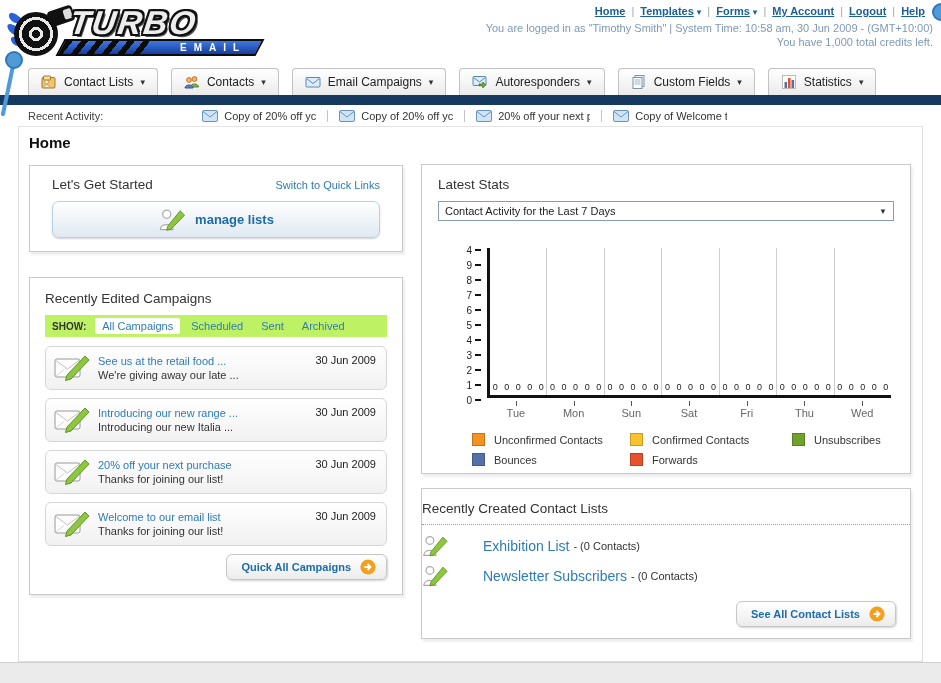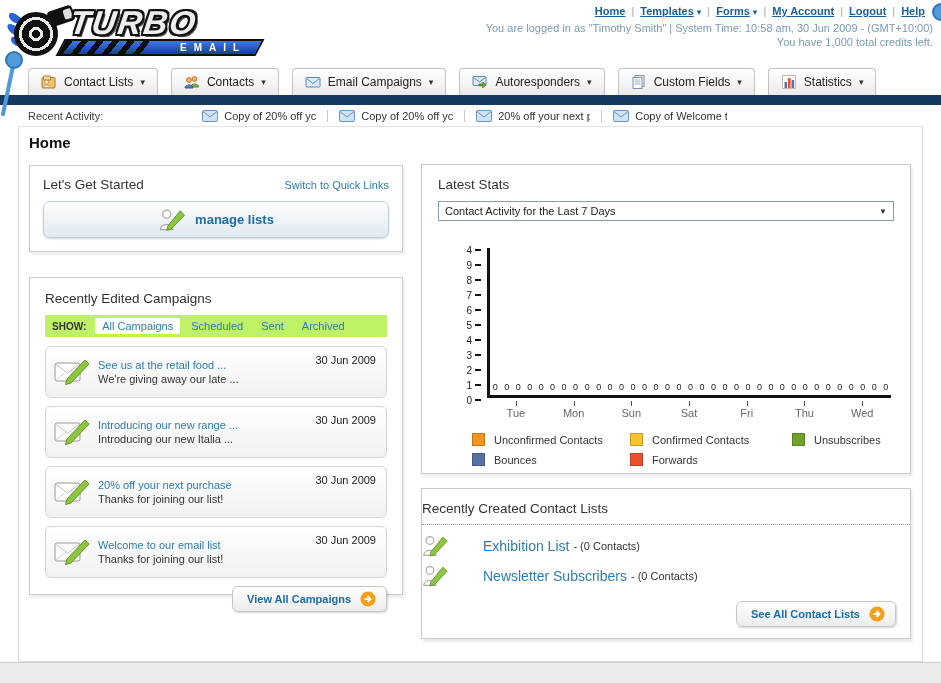--- a/index.html
+++ b/index.html
@@ -66,38 +66,38 @@
   
   .content{ position:absolute; left:18px; right:18px; top:126px; bottom:21px; background:#fff;
     border:1px solid #ddd; border-top:1px solid #e4e4e4; }
   .home-title{ position:absolute; left:10px; top:7px; font-size:15px; font-weight:bold; color:#111; }
 
   .panel{ position:absolute; background:#fff; border:1px solid #c9c9c9;
     box-shadow:2px 3px 2px rgba(0,0,0,.07); }
   .panel-title{ font-size:13.5px; color:#333; }
 
   
-  .p-start{ left:10px; top:38px; width:374px; height:87px; padding:11px 13px; }
+  .p-start{ left:10px; top:38px; width:374px; height:87px; padding:11px 22px; }
   .p-start .trow{ display:flex; justify-content:space-between; align-items:center; }
   .switch-link{ font-size:11px; color:#2e7cb4; cursor:pointer; }
   .start-btns{ display:flex; gap:13px; margin-top:9px; }
   .big-btn{ flex:1; height:37px; display:flex; align-items:center; justify-content:center; gap:9px;
     border:1px solid #bdd0de; border-radius:7px; background:linear-gradient(#ffffff,#dfe9f1);
     box-shadow:0 1px 2px rgba(0,0,0,.18); font-size:13px; font-weight:bold; color:#1b6ca8; cursor:pointer; }
   .big-btn .bicon{ width:28px; height:26px; display:inline-flex; }
 
   
   .p-camp{ left:10px; top:150px; width:374px; height:318px; padding:13px 15px; }
   .show-bar{ margin-top:9px; height:22px; background:#bef264; display:flex; align-items:center;
     padding:0 7px; }
   .show-bar .slabel{ font-size:10px; font-weight:bold; color:#333; margin-right:9px; }
   .filter{ font-size:11px; color:#2e7cb4; margin-right:4px; padding:2px 7px; cursor:pointer; }
   .filter.active{ background:#fff; border-radius:2px; }
   .camp-rows{ margin-top:9px; }
-  .camp-row{ height:52px; margin-bottom:8px; border:1px solid #d6d6d6; border-radius:6px;
+  .camp-row{ height:44px; margin-bottom:8px; border:1px solid #d6d6d6; border-radius:6px;
     background:linear-gradient(#ffffff,#f1f1f1); display:flex; align-items:center;
     padding:0 10px 0 8px; cursor:pointer; }
   .camp-row .ricon{ width:36px; height:30px; margin-right:8px; flex:none; display:inline-flex; }
   .camp-row .rtxt{ flex:1; overflow:hidden; }
   .camp-row .rtitle{ font-size:11px; color:#2e7cb4; }
   .camp-row .rsub{ font-size:11px; color:#333; margin-top:2px; }
   .camp-row .rdate{ font-size:11px; color:#222; align-self:flex-start; margin-top:7px; margin-left:8px; white-space:nowrap; }
   .view-row{ display:flex; justify-content:flex-end; margin-top:4px; }
 
   .pill-btn{ height:26px; display:inline-flex; align-items:center; padding:0 10px 0 14px; gap:9px;
@@ -109,21 +109,21 @@
   .p-stats{ left:402px; top:37px; width:490px; height:310px; padding:12px 16px; }
   .fake-select{ margin-top:9px; height:20px; border:1px solid #8a9cb0; background:#fff;
     display:flex; align-items:center; justify-content:space-between; padding:0 6px;
     font-size:11px; color:#222; cursor:pointer; }
   .fake-select .caret{ font-size:8px; color:#333; }
   .chart-wrap{ position:relative; margin-top:27px; height:172px; }
   .ylabels{ position:absolute; left:0; top:0; width:46px; height:153px; }
   .ylabels .yl{ position:absolute; right:12px; font-size:10px; color:#222; transform:translateY(-50%); }
   .ylabels .ytick{ position:absolute; right:3px; width:6px; height:2px; background:#111; transform:translateY(-50%); }
   .plot{ position:absolute; left:49px; top:0; width:404px; height:150px;
-    border-left:3px solid #111; border-bottom:3px solid #111; display:flex;align-items:flex-end; }
+    border-left:3px solid #111; border-bottom:3px solid #111; display:flex; }
   .pgroup{ flex:1; position:relative; border-right:1px solid #ccc; }
   .pgroup:last-child{ border-right:none; }
   .pgroup .zeros{ position:absolute; bottom:3px; left:0; right:0; text-align:center;
     font-size:9px; color:#222; word-spacing:4px; }
   .xlabels{ position:absolute; left:49px; top:153px; width:404px; display:flex; }
   .xl{ flex:1; text-align:center; font-size:11px; color:#666; position:relative; padding-top:6px; }
   .xl::before{ content:""; position:absolute; top:0; left:50%; width:1px; height:5px; background:#555; }
   .legend{ margin-top:13px; margin-left:34px; display:grid;
     grid-template-columns:158px 162px 140px; row-gap:7px; }
   .leg-item{ display:flex; align-items:center; font-size:11px; color:#333; }
@@ -372,21 +372,21 @@
           </span>
           <span class="rtxt">
             <div class="rtitle">Welcome to our email list</div>
             <div class="rsub">Thanks for joining our list!</div>
           </span>
           <span class="rdate">30 Jun 2009</span>
         </div>
       </div>
     <div class="view-row">
       <button class="pill-btn">
-        <span>View All Campaigns</span>
+        <span>Quick All Campaigns</span>
         <span class="picon">
             <svg viewBox="0 0 16 16" width="16" height="16">
               <circle cx="8" cy="8" r="7.6" fill="#f5a01c"></circle>
               <path d="M4.5 8 h5.5 M7.5 5 l3 3 -3 3" fill="none" stroke="#fff" stroke-width="1.8"></path>
             </svg>
           </span>
       </button>
     </div>
   </div>
 

